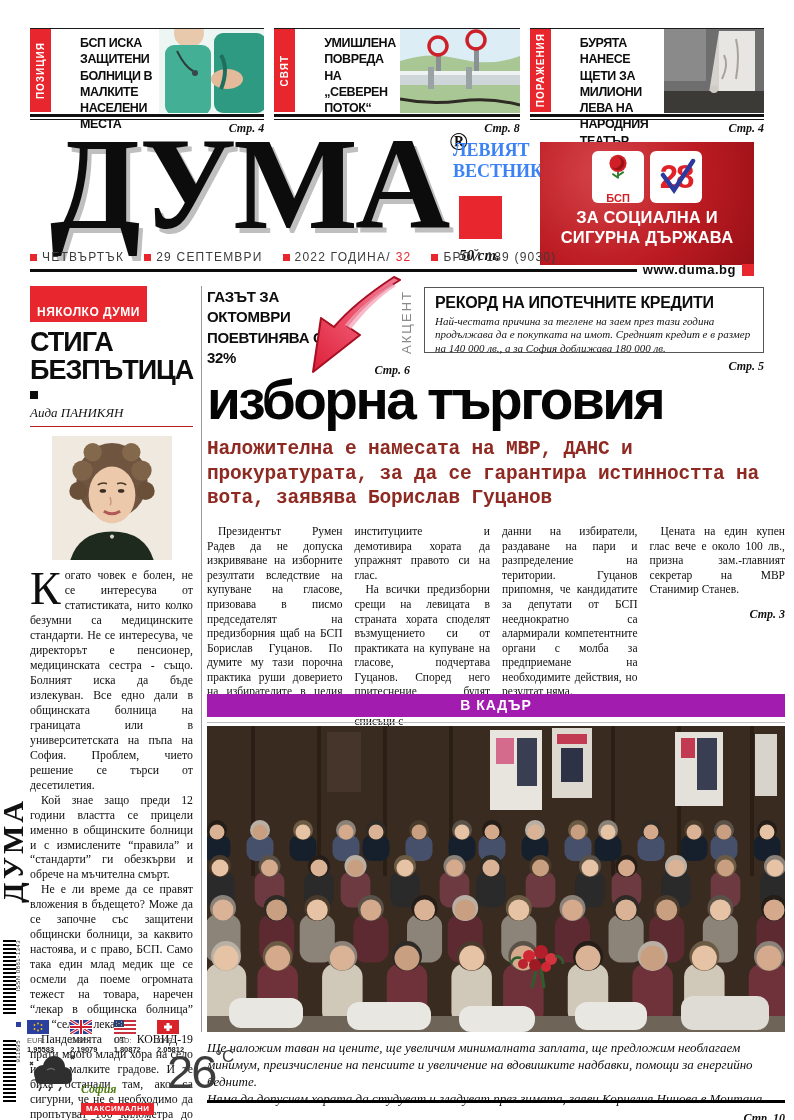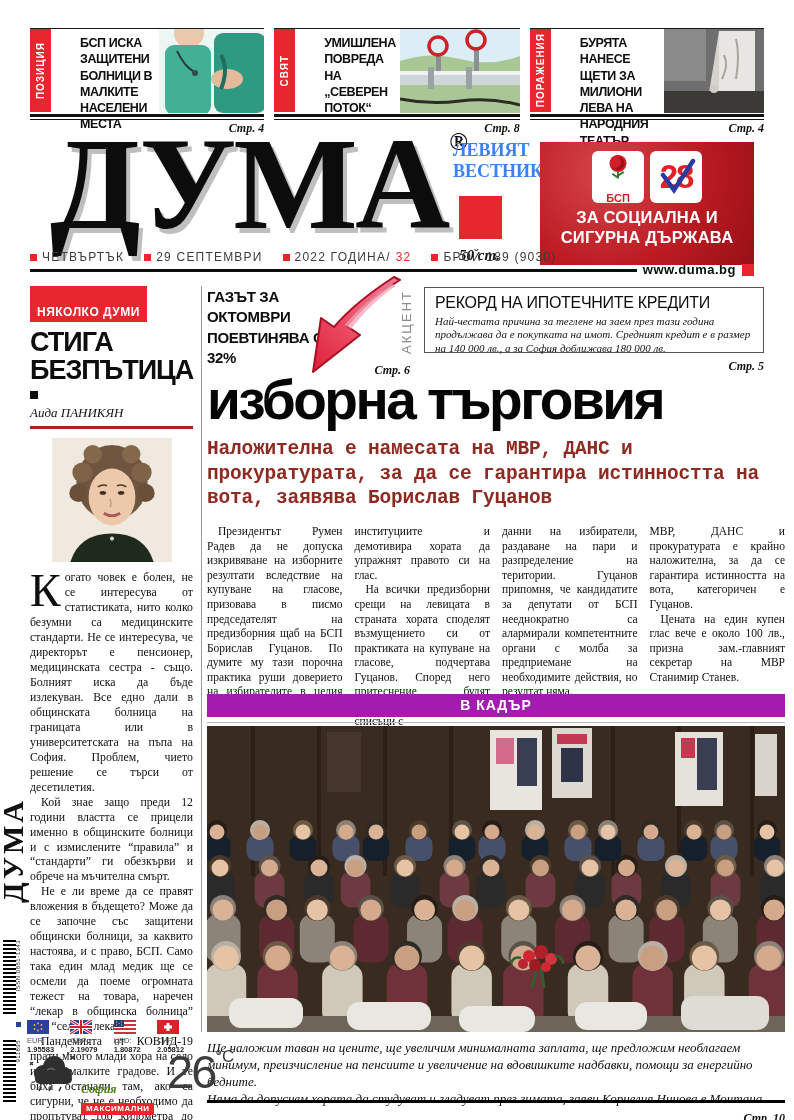--- a/index.html
+++ b/index.html
@@ -66,40 +66,40 @@
   .www-url { font-family:"Liberation Sans",sans-serif; font-weight:bold; font-size:13px; letter-spacing:0.5px; color:#0d0d0d; }
   .www-sq { width:12px; height:12px; background:#e8262e; }
 
   
   .opinion { position:absolute; left:30px; top:286px; width:163px; }
   .op-rubric { display:inline-block; background:#e8262e; color:#fff; font-family:"Liberation Sans",sans-serif;
     font-weight:bold; font-size:12px; letter-spacing:0.5px; padding:19px 7px 3px; }
   .op-title { margin-top:7px; font-family:"Liberation Sans",sans-serif; font-weight:bold; font-size:27px;
     letter-spacing:-1px; line-height:1.02; color:#0d0d0d; }
   .op-square { width:8px; height:8px; background:#0d0d0d; margin:7px 0 6px; }
-  .op-author { font-style:italic; font-size:13px; color:#111; padding-bottom:5px; border-bottom:3px solid #b91c1c; }
+  .op-author { font-style:italic; font-size:13px; color:#111; padding-bottom:5px; border-bottom:1px solid #b91c1c; }
   .op-photo { margin:9px auto 8px; width:120px; }
   .op-photo svg { display:block; }
   .op-body { font-size:11.8px; line-height:1.27; text-align:justify; color:#0e0e0e; }
   .op-par { text-indent:11px; }
   .op-par.first { text-indent:0; }
   .dropcap { float:left; font-size:46px; line-height:0.82; padding:2px 4px 0 0; font-family:"Liberation Serif",serif; }
   .col-divider { position:absolute; left:201px; top:286px; width:1px; height:746px; background:#9a9a9a; }
 
   
   .gas { position:absolute; left:207px; top:287px; width:128px; font-family:"Liberation Sans",sans-serif;
     font-weight:bold; font-size:15px; line-height:1.35; letter-spacing:-0.3px; color:#0d0d0d; }
   .gas-arrow { position:absolute; left:297px; top:276px; width:110px; height:104px; }
   .gas-pgref { position:absolute; left:330px; top:362px; width:80px; }
   .accent-label { position:absolute; left:399px; top:289px; height:66px; display:flex; align-items:center; }
   .accent-label span { writing-mode:vertical-rl; transform:rotate(180deg); font-family:"Liberation Sans",sans-serif;
     font-size:13px; letter-spacing:2px; color:#8a8a8a; }
   .accent-box { position:absolute; left:424px; top:287px; width:340px; height:66px; border:1px solid #555;
     padding:6px 10px 0; }
-  .accent-title { font-family:"Liberation Sans",sans-serif; font-weight:normal; font-size:16px;
+  .accent-title { font-family:"Liberation Sans",sans-serif; font-weight:bold; font-size:16px;
     letter-spacing:-0.3px; color:#0d0d0d; }
   .accent-body { margin-top:3px; font-style:italic; font-size:11px; line-height:1.22; color:#111; }
   .accent-pgref { position:absolute; left:684px; top:358px; width:80px; }
 
   
   .story { position:absolute; left:207px; top:372px; width:578px; }
   .kicker { font-family:"Liberation Sans",sans-serif; font-size:26px; letter-spacing:2px; color:#2a2a2a; }
   .headline { font-family:"Liberation Sans",sans-serif; font-weight:bold; font-size:55px; letter-spacing:-2.5px;
     line-height:0.95; color:#050505; margin-top:2px; }
   .subhead { margin-top:11px; font-family:Liberation Mono, monospace; font-weight:bold; font-size:19.5px;
@@ -343,21 +343,20 @@
       </div>
       <div class="story-col">
         <p>институциите и демотивира хората да упражнят правото си на глас.</p>
         <p class="sp-ind">На всички предизборни срещи на левицата в страната хората споделят възмущението си от практиката на купуване на гласове, подчертава Гуцанов. Според него притеснение будят сигналите за изготвяне на списъци с</p>
       </div>
       <div class="story-col">
         <p>данни на избиратели, раздаване на пари и разпределение на територии. Гуцанов припомня, че кандидатите за депутати от БСП нееднократно са алармирали компетентните органи с молба за предприемане на необходимите действия, но резултат няма.</p>
         <p class="sp-ind">Считаме, че намесата на</p>
       </div>
       <div class="story-col">
-        <p>МВР, ДАНС и прокуратурата е крайно наложителна, за да се гарантира истинността на вота, категоричен е Гуцанов.</p>
         <p class="sp-ind">Цената на един купен глас вече е около 100 лв., призна зам.-главният секретар на МВР Станимир Станев.</p>
         <div class="pgref story-pgref">Стр. 3</div>
       </div>
     </div>
   </div>
 
   <div class="photo-banner"><span>В КАДЪР</span></div>
   <div class="photo-topline"></div>
   <div class="crowd-photo">
     <svg viewBox="0 0 578 306" width="578" height="306">

